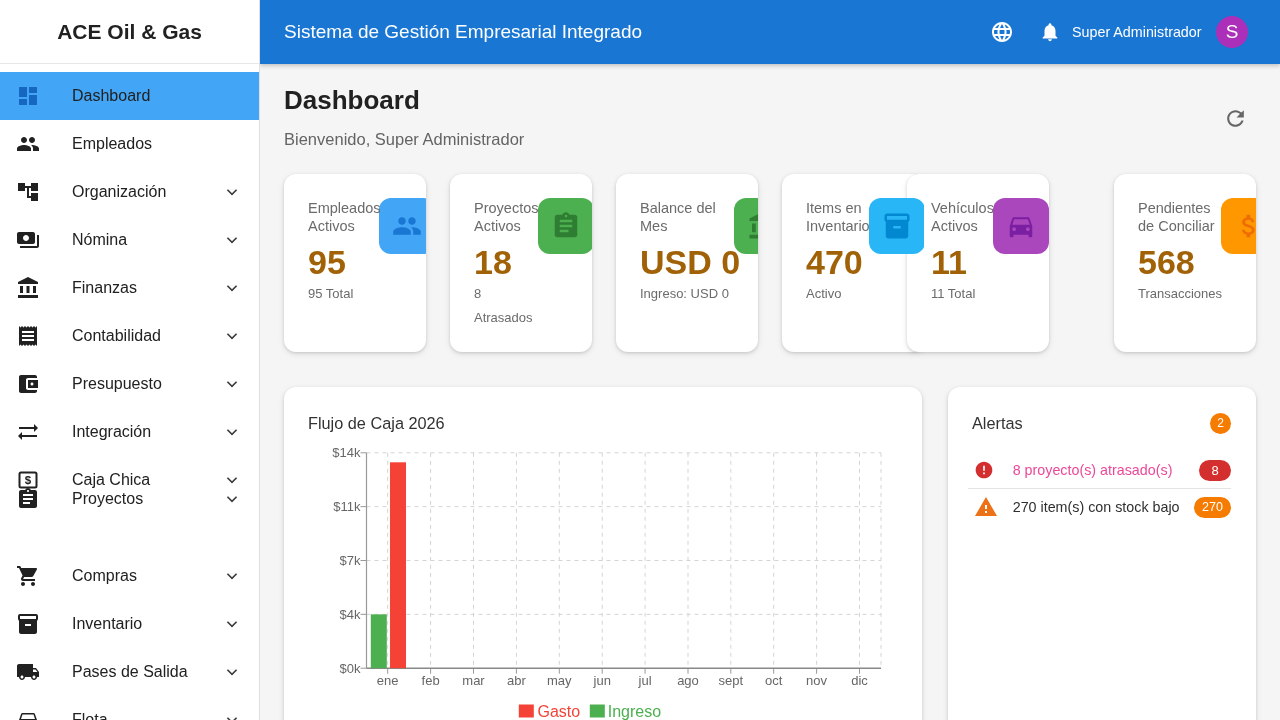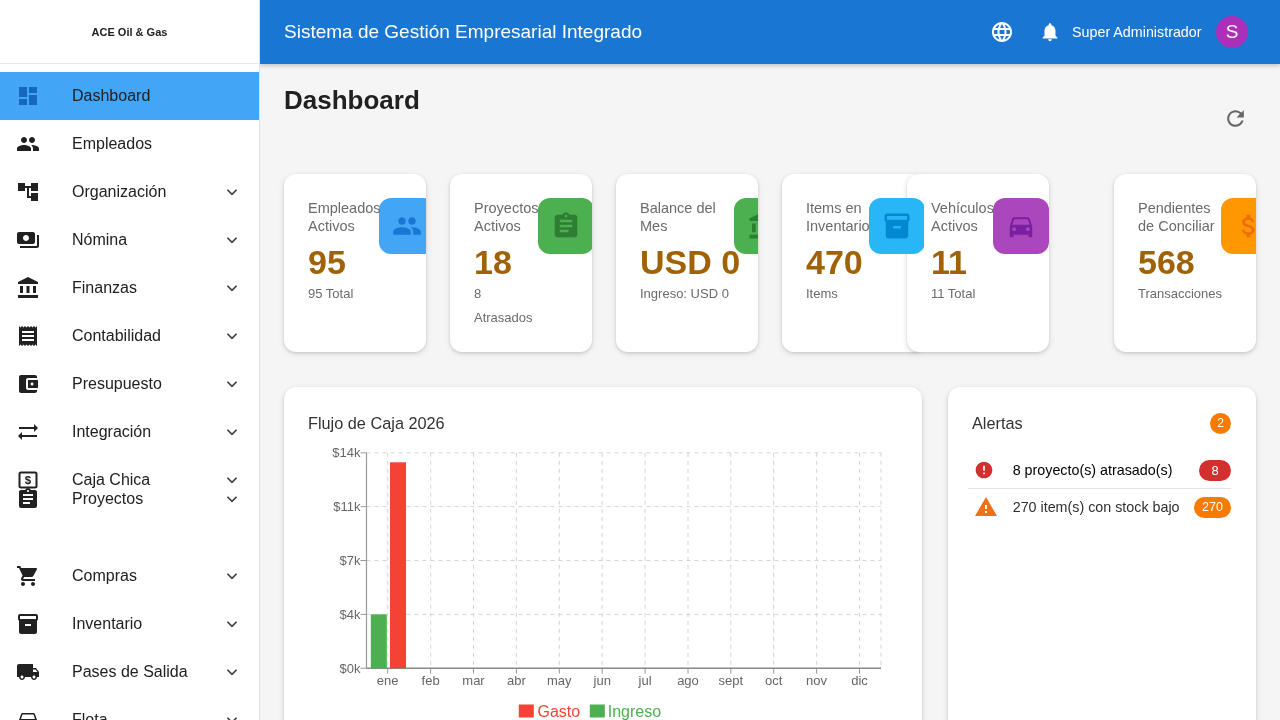--- a/index.html
+++ b/index.html
@@ -1,20 +1,20 @@
 <!DOCTYPE html>
 <html><head>
 <meta charset="utf-8">
 <style>
 * { margin:0; padding:0; box-sizing:border-box; }
 html,body { width:1280px; height:720px; overflow:hidden; font-family:"Liberation Sans", sans-serif; background:#f5f5f5; }
 
 #sidebar { position:absolute; left:0; top:0; width:260px; height:720px; background:#fff; border-right:1px solid #e0e0e0; z-index:5; }
 #sb-head { height:64px; border-bottom:1px solid #e8e8e8; display:flex; align-items:center; justify-content:center; }
-#sb-head span { font-size:11px; font-weight:bold; color:#212121; }
+#sb-head span { font-size:21px; font-weight:bold; color:#212121; }
 .mi { position:absolute; left:0; width:259px; height:48px; }
 .mi .ic { position:absolute; left:16px; top:12px; width:24px; height:24px; }
 .mi .lb { position:absolute; left:72px; top:0; height:48px; line-height:48px; font-size:16px; color:#212121; }
 .mi .ch { position:absolute; right:17px; top:14px; width:20px; height:20px; }
 .mi.active { background:#42a5f5; }
 
 #topbar { position:absolute; left:260px; top:0; width:1020px; height:64px; background:#1976d2; box-shadow:0 2px 4px rgba(0,0,0,0.2); z-index:4; }
 #tb-title { position:absolute; left:24px; top:0; height:64px; line-height:64px; color:#fff; font-size:19px; font-weight:400; }
 #avatar { position:absolute; left:956px; top:16px; width:32px; height:32px; border-radius:50%; background:#ab2fb8; color:#fff; font-size:19px; display:flex; align-items:center; justify-content:center; }
 
@@ -169,20 +169,21 @@
       </svg>
     <svg style="position:absolute;left:779px;top:21px;width:22px;height:22px" viewBox="0 0 24 24">
         <path fill="#fff" d="M12 22c1.1 0 2-.9 2-2h-4c0 1.1.89 2 2 2zm6-6v-5c0-3.07-1.64-5.64-4.5-6.32V4c0-.83-.67-1.5-1.5-1.5s-1.5.67-1.5 1.5v.68C7.63 5.36 6 7.92 6 11v5l-2 2v1h16v-1l-2-2z"></path>
       </svg>
     <div style="position:absolute;left:812px;top:0;height:64px;line-height:64px;color:#fff;font-size:14.3px;">Super Administrador</div>
   </div>
   <div id="avatar">S</div>
 </div>
 <div id="main">
   <h1 class="dash">Dashboard</h1>
+  <div class="welcome">Bienvenido, Super Administrador</div>
   <svg style="position:absolute;left:963.3px;top:42px;width:25px;height:25px" viewBox="0 0 24 24">
       <path fill="#666" d="M17.65 6.35C16.2 4.9 14.21 4 12 4c-4.42 0-7.99 3.58-7.99 8s3.57 8 7.99 8c3.73 0 6.84-2.55 7.73-6h-2.08c-.82 2.33-3.04 4-5.65 4-3.31 0-6-2.69-6-6s2.69-6 6-6c1.66 0 3.14.69 4.22 1.78L13 11h7V4l-2.35 2.35z"></path>
     </svg>
   <div id="cards">
   <div class="card stat" style="left:24px">
     <div class="ttl">Empleados Activos</div>
     <div class="sq" style="left:95px;background:#42a5f5">
           <svg width="30" height="30" viewBox="0 0 24 24">
             <path fill="#1976d2" d="M16 11c1.66 0 2.99-1.34 2.99-3S17.66 5 16 5c-1.66 0-3 1.34-3 3s1.34 3 3 3zm-8 0c1.66 0 2.99-1.34 2.99-3S9.66 5 8 5C6.34 5 5 6.34 5 8s1.34 3 3 3zm0 2c-2.33 0-7 1.17-7 3.5V19h14v-2.5c0-2.33-4.67-3.5-7-3.5zm8 0c-.29 0-.62.02-.97.05 1.16.84 1.97 1.97 1.97 3.45V19h6v-2.5c0-2.33-4.67-3.5-7-3.5z"></path>
           </svg>
@@ -211,21 +212,21 @@
     <div class="sub">Ingreso: USD 0</div>
   </div>
   <div class="card stat" style="left:522px">
     <div class="ttl">Items en Inventario</div>
     <div class="sq" style="left:87px;background:#29b6f6">
           <svg width="30" height="30" viewBox="0 0 24 24">
             <path fill="#0288d1" d="M20 2H4c-1 0-2 .9-2 2v3.01c0 .72.43 1.34 1 1.69V20c0 1.1 1.1 2 2 2h14c.9 0 2-.9 2-2V8.7c.57-.35 1-.97 1-1.69V4c0-1.1-1-2-2-2zm-5 12H9v-2h6v2zm5-7H4V4h16v3z"></path>
           </svg>
         </div>
     <div class="num">470</div>
-    <div class="sub">Items</div>
+    <div class="sub">Activo</div>
   </div>
   <div class="card stat" style="left:647px">
     <div class="ttl">Vehículos Activos</div>
     <div class="sq" style="left:86px;background:#ab47bc">
           <svg width="30" height="30" viewBox="0 0 24 24">
             <path fill="#7b1fa2" d="M18.92 6.01C18.72 5.42 18.16 5 17.5 5h-11c-.66 0-1.21.42-1.42 1.01L3 12v8c0 .55.45 1 1 1h1c.55 0 1-.45 1-1v-1h12v1c0 .55.45 1 1 1h1c.55 0 1-.45 1-1v-8l-2.08-5.99zM6.5 16c-.83 0-1.5-.67-1.5-1.5S5.67 13 6.5 13s1.5.67 1.5 1.5S7.33 16 6.5 16zm11 0c-.83 0-1.5-.67-1.5-1.5s.67-1.5 1.5-1.5 1.5.67 1.5 1.5-.67 1.5-1.5 1.5zM5 11l1.5-4.5h11L19 11H5z"></path>
           </svg>
         </div>
     <div class="num">11</div>
     <div class="sub">11 Total</div>
@@ -323,21 +324,21 @@
       <text x="323.7" y="330" font-size="16" fill="#4caf50">Ingreso</text>
     </svg>
   </div>
   <div class="card" id="alertcard">
     <div class="cardtitle">Alertas</div>
     <div id="alerts">
       <div style="position:absolute;left:262px;top:26px;width:21px;height:21px;border-radius:50%;background:#f57c00;color:#fff;font-size:12px;display:flex;align-items:center;justify-content:center;">2</div>
       <svg style="position:absolute;left:26.3px;top:73.8px;width:20px;height:20px" viewBox="0 0 24 24">
           <path fill="#d32f2f" d="M12 2C6.48 2 2 6.48 2 12s4.48 10 10 10 10-4.48 10-10S17.52 2 12 2zm1 15h-2v-2h2v2zm0-4h-2V7h2v6z"></path>
         </svg>
-      <div style="position:absolute;left:64.7px;top:73px;height:21px;line-height:21px;font-size:14.3px;color:#000000;">8 proyecto(s) atrasado(s)</div>
+      <div style="position:absolute;left:64.7px;top:73px;height:21px;line-height:21px;font-size:14.3px;color:#ec4899;">8 proyecto(s) atrasado(s)</div>
       <div style="position:absolute;left:251px;top:73.5px;width:32px;height:21px;border-radius:10.5px;background:#d32f2f;color:#fff;font-size:13px;display:flex;align-items:center;justify-content:center;">8</div>
       <div style="position:absolute;left:20px;top:101.5px;width:263px;height:1px;background:#e4e4e4;"></div>
       <svg style="position:absolute;left:25.5px;top:108.5px;width:24px;height:24px" viewBox="0 0 24 24">
           <path fill="#ed7117" d="M1 21h22L12 2 1 21zm12-3h-2v-2h2v2zm0-4h-2v-4h2v4z"></path>
         </svg>
       <div style="position:absolute;left:64.7px;top:110px;height:21px;line-height:21px;font-size:14.3px;color:#2f2f2f;">270 item(s) con stock bajo</div>
       <div style="position:absolute;left:246px;top:110px;width:37px;height:21px;border-radius:10.5px;background:#f57c00;color:#fff;font-size:12.5px;display:flex;align-items:center;justify-content:center;">270</div>
     </div>
   </div>
 </div>

